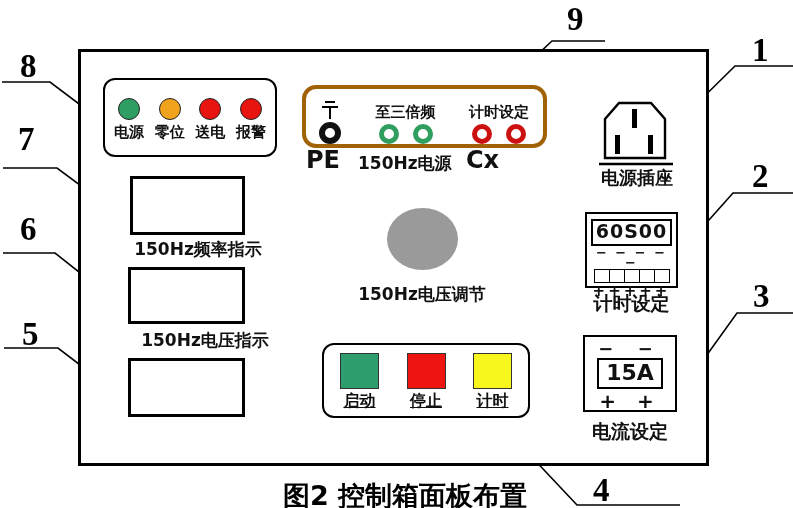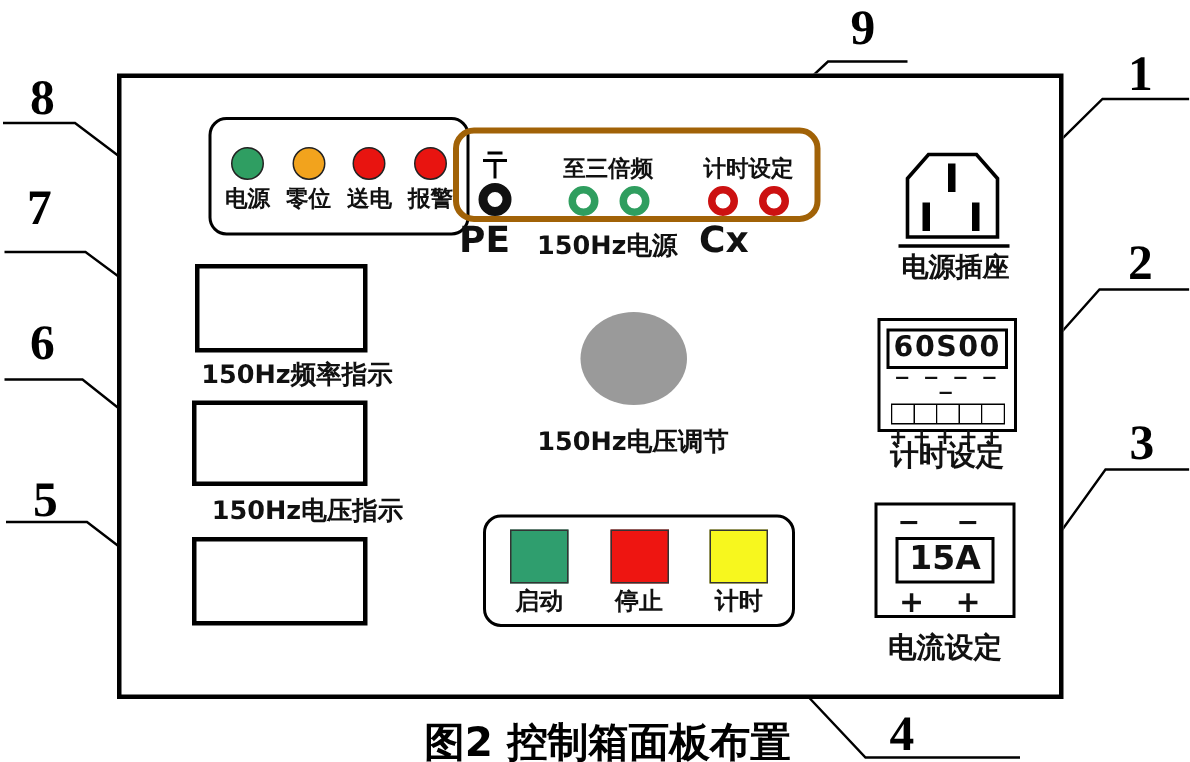--- a/index.html
+++ b/index.html
@@ -7,21 +7,21 @@
          font-family:"DejaVu Sans",sans-serif;color:#111;}
   .abs{position:absolute;box-sizing:border-box;}
   .panel-outline{border:3px solid #000;background:#fff;}
   .leaders{position:absolute;left:0;top:0;width:793px;height:508px;pointer-events:none;}
   .callout{position:absolute;font-family:"Liberation Serif","DejaVu Serif",serif;
            font-weight:bold;font-size:33px;line-height:1;color:#000;}
   .caption{position:absolute;font-weight:bold;font-size:27px;line-height:1.1;
            text-align:center;white-space:nowrap;color:#000;}
   
   .ind-panel{border:2px solid #000;border-radius:12px;display:flex;align-items:center;
-             justify-content:space-between;padding:8px 9px 4px 9px;margin-left:36px;}
+             justify-content:space-between;padding:8px 9px 4px 9px;}
   .ind-col{display:flex;flex-direction:column;align-items:center;gap:3px;}
   .light{width:20px;height:20px;border-radius:50%;border:1.5px solid #222;}
   .ind-label{font-size:15px;font-weight:bold;white-space:nowrap;}
   
   .term-panel{border:4px solid #a16207;border-radius:14px;display:flex;align-items:flex-end;
               justify-content:space-between;padding:4px 14px 0 12px;}
   .term-col{display:flex;flex-direction:column;align-items:center;gap:2px;}
   .term-label{font-size:15px;font-weight:bold;white-space:nowrap;}
   .ring-row{display:flex;gap:14px;}
   .ring{width:10px;height:10px;border-radius:50%;background:#fff;border:6px solid #000;}
@@ -40,21 +40,21 @@
                font-weight:bold;font-size:22px;line-height:25px;}
   .cur-plus{font-weight:bold;font-size:20px;letter-spacing:7px;line-height:20px;margin-top:2px;}
   .comp-label{position:absolute;font-weight:bold;font-size:18px;text-align:center;white-space:nowrap;}
   
   .meter-box{border:3px solid #000;background:#fff;}
   .meter-label{position:absolute;font-weight:bold;font-size:17px;text-align:center;white-space:nowrap;}
   
   .knob{border-radius:50%;}
   
   .btn-panel{border:2px solid #000;border-radius:12px;display:flex;align-items:center;
-             justify-content:space-between;padding:7px 16px 3px 16px;}
+             justify-content:space-between;padding:7px 16px 3px 16px;text-decoration:underline;}
   .btn-col{display:flex;flex-direction:column;align-items:center;gap:2px;}
   .pbtn{width:37px;height:34px;border:1.5px solid #333;}
   .btn-label{font-size:16px;font-weight:bold;white-space:nowrap;}
 </style>
 </head>
 <body>
 
 <div class="stage">
 
   <svg class="leaders" viewBox="0 0 793 508" xmlns="http://www.w3.org/2000/svg">

